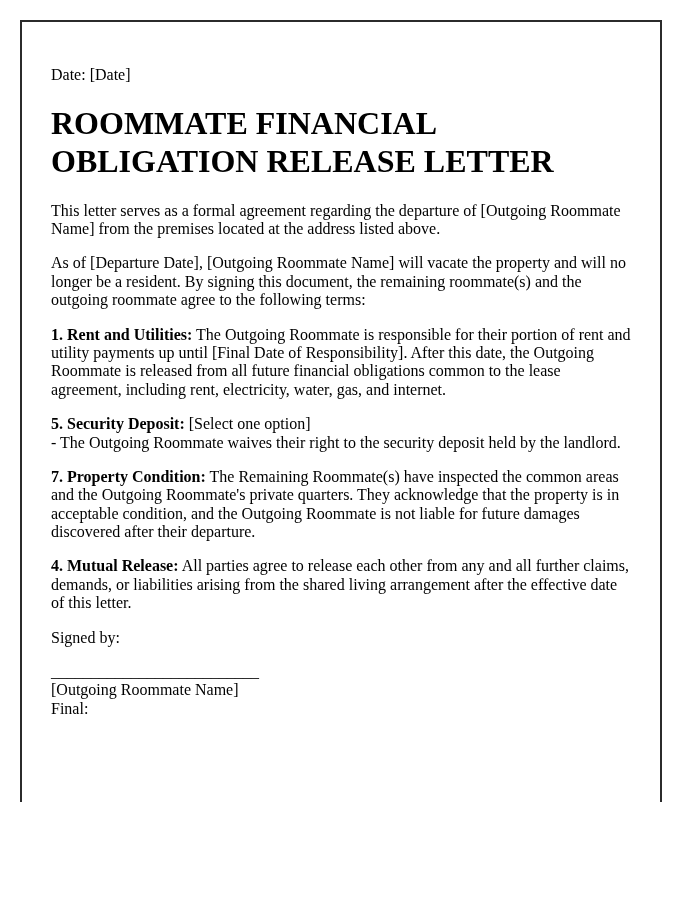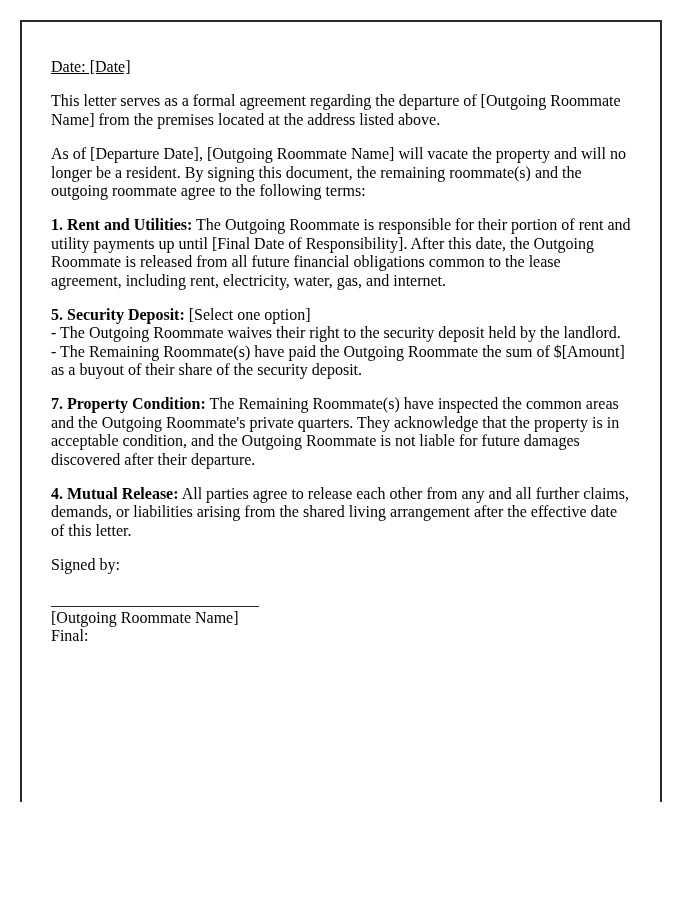--- a/index.html
+++ b/index.html
@@ -22,21 +22,21 @@
     height: 782px;
     box-sizing: border-box;
     border: 2px solid #2b2b2b;
     border-bottom: none;
     padding: 28px 29px 0 29px;
     background: #ffffff;
     font-size: 16px;
     line-height: 1.15;
     overflow: hidden;
   }
-  .page > :first-child { margin-top: 8px; text-decoration: underline; }
+  .page > :first-child { margin-top: 16px; }
   .para { margin: 16px 0; }
   .title {
     font-size: 32px;
     font-weight: bold;
     line-height: 1.16;
     margin: 21px 0 22px 0;
   }
   .sig-line {
     letter-spacing: 0;
     white-space: nowrap;
@@ -46,35 +46,35 @@
 </head>
 <body>
 
 <div class="page">
 
   <div class="para">Date: [Date]</div>
 
   <div class="para">
   </div>
 
+  <h1 class="title">ROOMMATE FINANCIAL OBLIGATION RELEASE LETTER</h1>
 
   <div class="para">This letter serves as a formal agreement regarding the departure of [Outgoing Roommate Name] from the premises located at the address listed above.</div>
 
   <div class="para">As of [Departure Date], [Outgoing Roommate Name] will vacate the property and will no longer be a resident. By signing this document, the remaining roommate(s) and the outgoing roommate agree to the following terms:</div>
 
   <div class="para">
     <b>1. Rent and Utilities:</b><span> The Outgoing Roommate is responsible for their portion of rent and utility payments up until [Final Date of Responsibility]. After this date, the Outgoing Roommate is released from all future financial obligations common to the lease agreement, including rent, electricity, water, gas, and internet.</span>
   </div>
 
   <div class="para">
     <div>
       <b>5. Security Deposit:</b><span> [Select one option]</span>
     </div>
     <div>- The Outgoing Roommate waives their right to the security deposit held by the landlord.</div>
-    <div>- The Remaining Roommate(s) have paid the Outgoing Roommate the sum of $[Amount] as a buyout of their share of the security deposit.</div>
   </div>
 
   <div class="para">
     <b>7. Property Condition:</b><span> The Remaining Roommate(s) have inspected the common areas and the Outgoing Roommate's private quarters. They acknowledge that the property is in acceptable condition, and the Outgoing Roommate is not liable for future damages discovered after their departure.</span>
   </div>
 
   <div class="para">
     <b>4. Mutual Release:</b><span> All parties agree to release each other from any and all further claims, demands, or liabilities arising from the shared living arrangement after the effective date of this letter.</span>
   </div>
 

